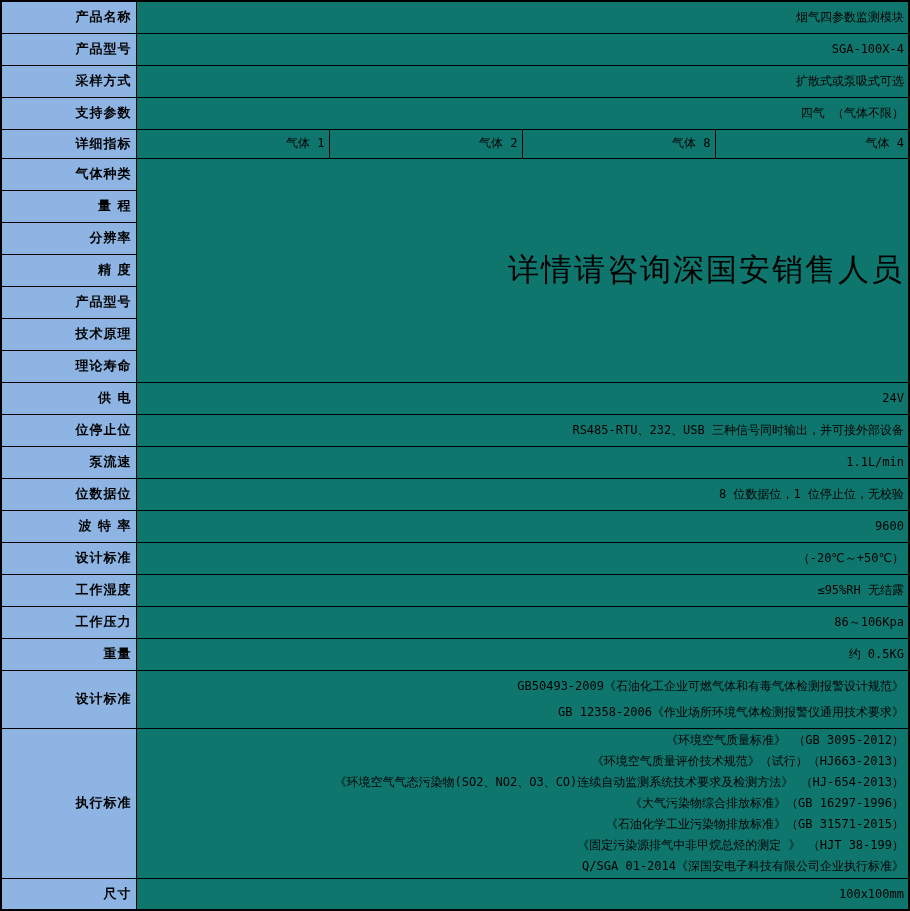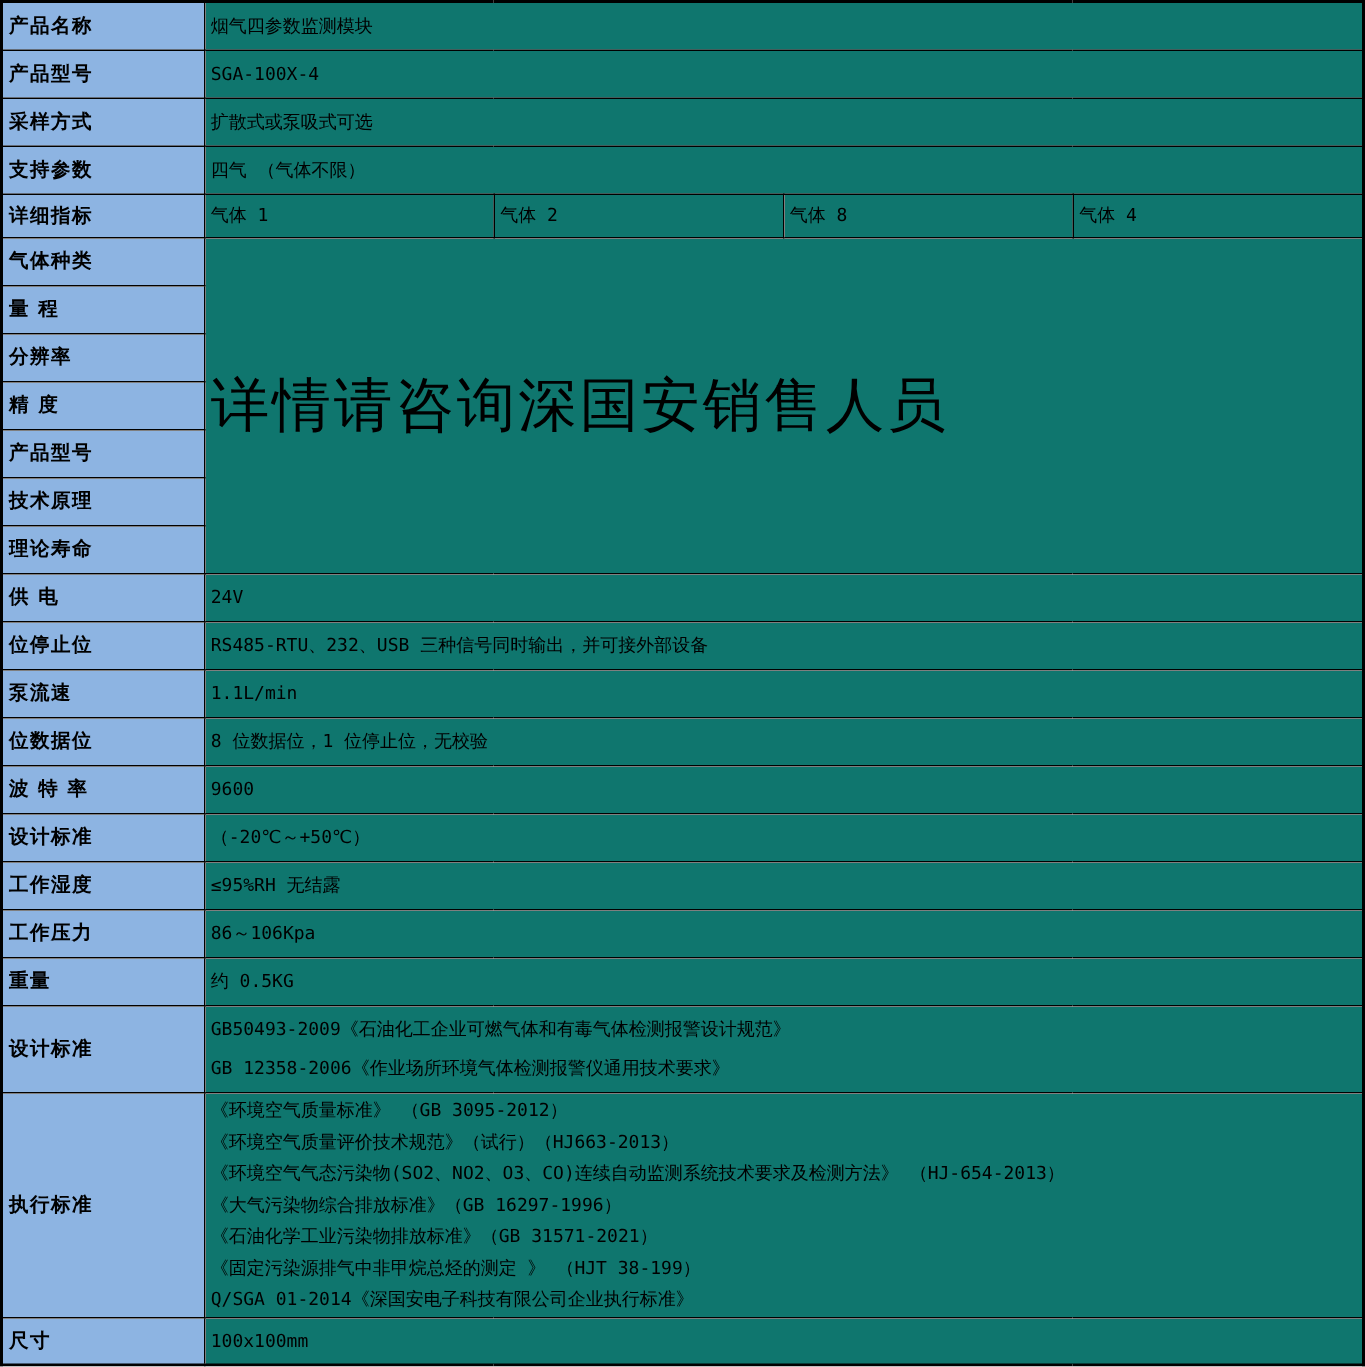--- a/index.html
+++ b/index.html
@@ -6,21 +6,21 @@
   body{width:910px;font-family:"DejaVu Sans",sans-serif;color:#000;}
   table.spec{
     width:908px;
     table-layout:fixed;
     border-collapse:collapse;
     border:2px solid #000000;
   }
   .spec th,.spec td{
     border:1px solid #000000;
     padding:0 4px;
-    text-align:left;
+    text-align:right;
     vertical-align:middle;
     overflow:hidden;
     white-space:nowrap;
     margin-top:27px;
   }
   .spec th{
     background:#8DB4E2;
     font-size:13px;
     font-weight:bold;
     letter-spacing:1px;
@@ -29,21 +29,21 @@
     background:#0f766e;
     font-size:12px;
     font-family:"DejaVu Sans Mono","DejaVu Sans",monospace;
   }
   tr.std{height:32px;}
   tr.detail{height:29px;}
   tr.design{height:58px;}
   tr.exec{height:150px;}
   td.notice-cell{
     font-family:Liberation Serif, serif;
-    font-size:39px;
+    font-size:31px;
     letter-spacing:2px;
     font-weight:500;
   }
   td.multiline{white-space:normal;}
   .line26{line-height:26px;font-size:12px;}
   .line21{line-height:21px;font-size:12px;}
 </style>
 </head>
 <body>
 
@@ -155,21 +155,21 @@
     </td>
   </tr>
 
   <tr class="exec">
     <th>执行标准</th>
     <td colspan="4" class="multiline">
       <div class="line21">《环境空气质量标准》 （GB 3095-2012）</div>
       <div class="line21">《环境空气质量评价技术规范》（试行）（HJ663-2013）</div>
       <div class="line21">《环境空气气态污染物(SO2、NO2、O3、CO)连续自动监测系统技术要求及检测方法》 （HJ-654-2013）</div>
       <div class="line21">《大气污染物综合排放标准》（GB 16297-1996）</div>
-      <div class="line21">《石油化学工业污染物排放标准》（GB 31571-2021）</div>
+      <div class="line21">《石油化学工业污染物排放标准》（GB 31571-2015）</div>
       <div class="line21">《固定污染源排气中非甲烷总烃的测定 》 （HJT 38-199）</div>
       <div class="line21">Q/SGA 01-2014《深国安电子科技有限公司企业执行标准》</div>
     </td>
   </tr>
 
   <tr class="std">
     <th>尺寸</th>
     <td colspan="4">100x100mm</td>
   </tr>
 </tbody>

